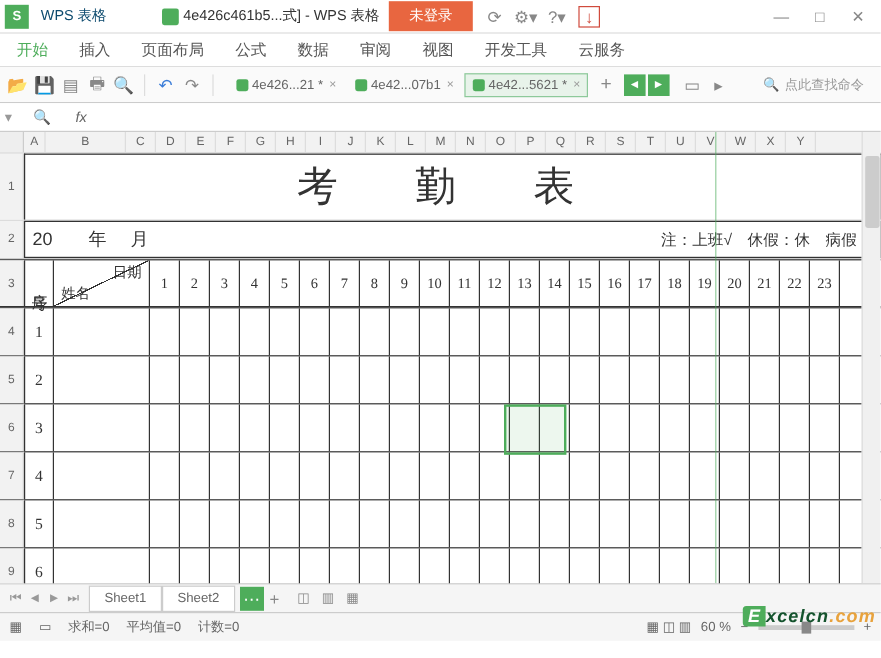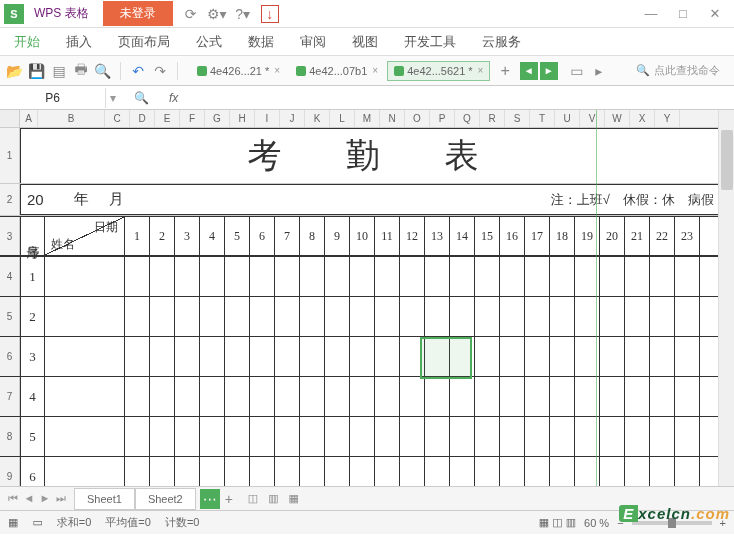--- a/index.html
+++ b/index.html
@@ -1,19 +1,19 @@
 <!DOCTYPE html>
 <html><head>
 <meta charset="utf-8">
 <style>
 *{box-sizing:border-box;margin:0;padding:0;font-family:"Microsoft YaHei",SimSun,sans-serif}
 body{width:734px;height:548px;overflow:hidden;background:#fff;font-size:12px;color:#333;position:relative}
 .titlebar{height:28px;background:#fff;display:flex;align-items:center;border-bottom:1px solid #ddd}
 .logo{width:20px;height:20px;background:#4ead5b;color:#fff;display:flex;align-items:center;justify-content:center;font-weight:bold;margin:0 4px;font-size:11px}
-.app-title{color:#701a75;font-size:12px;padding:0 6px}
+.app-title{color:#0c4a6e;font-size:12px;padding:0 6px}
 .doc-title{display:flex;align-items:center;gap:4px;margin-left:40px}
 .doc-icon{width:14px;height:14px;background:#4ead5b;border-radius:2px}
 .login-btn{background:#e86640;color:#fff;padding:4px 17px;font-size:12px;margin-left:8px}
 .title-icons{display:flex;gap:10px;margin-left:10px;align-items:center}
 .ti{width:16px;height:16px;display:flex;align-items:center;justify-content:center;color:#888;font-size:14px}
 .win-btns{margin-left:auto;display:flex;gap:14px;padding-right:10px}
 .wb{width:18px;height:18px;display:flex;align-items:center;justify-content:center;color:#888;font-size:13px}
 .menubar{height:28px;display:flex;align-items:center;padding:0 14px;gap:26px;font-size:13px;border-bottom:1px solid #ddd}
 .menu-item{color:#555;cursor:pointer}
 .menu-item.active{color:#4ead5b}
@@ -79,20 +79,24 @@
 .watermark .rest{color:#14532d}
 .watermark .com{color:#e8a23c}
 .col-guide{position:absolute;top:0;bottom:0;width:1px;background:#4ead5b;opacity:0.6;pointer-events:none}
 </style>
 </head>
 <body>
 
 <div class="titlebar">
   <div class="logo">S</div>
   <div class="app-title">WPS 表格</div>
+  <div class="doc-title">
+    <div class="doc-icon"></div>
+    <span>4e426c461b5...式] - WPS 表格</span>
+  </div>
   <div class="login-btn">未登录</div>
   <div class="title-icons">
     <div class="ti">⟳</div>
     <div class="ti">⚙▾</div>
     <div class="ti">?▾</div>
     <div class="ti c-red" style="border:1px solid #d04a3c;width:18px;height:18px">↓</div>
   </div>
   <div class="win-btns">
     <div class="wb">—</div>
     <div class="wb">□</div>
@@ -146,21 +150,20 @@
   </div>
   <div class="tb-ico c-gray" style="margin-left:6px">▭</div>
   <div class="tb-ico c-gray">▸</div>
   <div class="search-cmd">
     <span>🔍</span>
     <span>点此查找命令</span>
   </div>
 </div>
 
 <div class="formula-bar">
-  <div class="cell-ref">P6</div>
   <span style="color:#999;padding:0 4px">▾</span>
   <div class="fb-ico">🔍</div>
   <div class="fx">fx</div>
   <div style="flex:1"></div>
 </div>
 
 <div class="sheet-area">
   <div class="col-headers">
     <div class="corner"></div>
     <div class="ch A">A</div>

